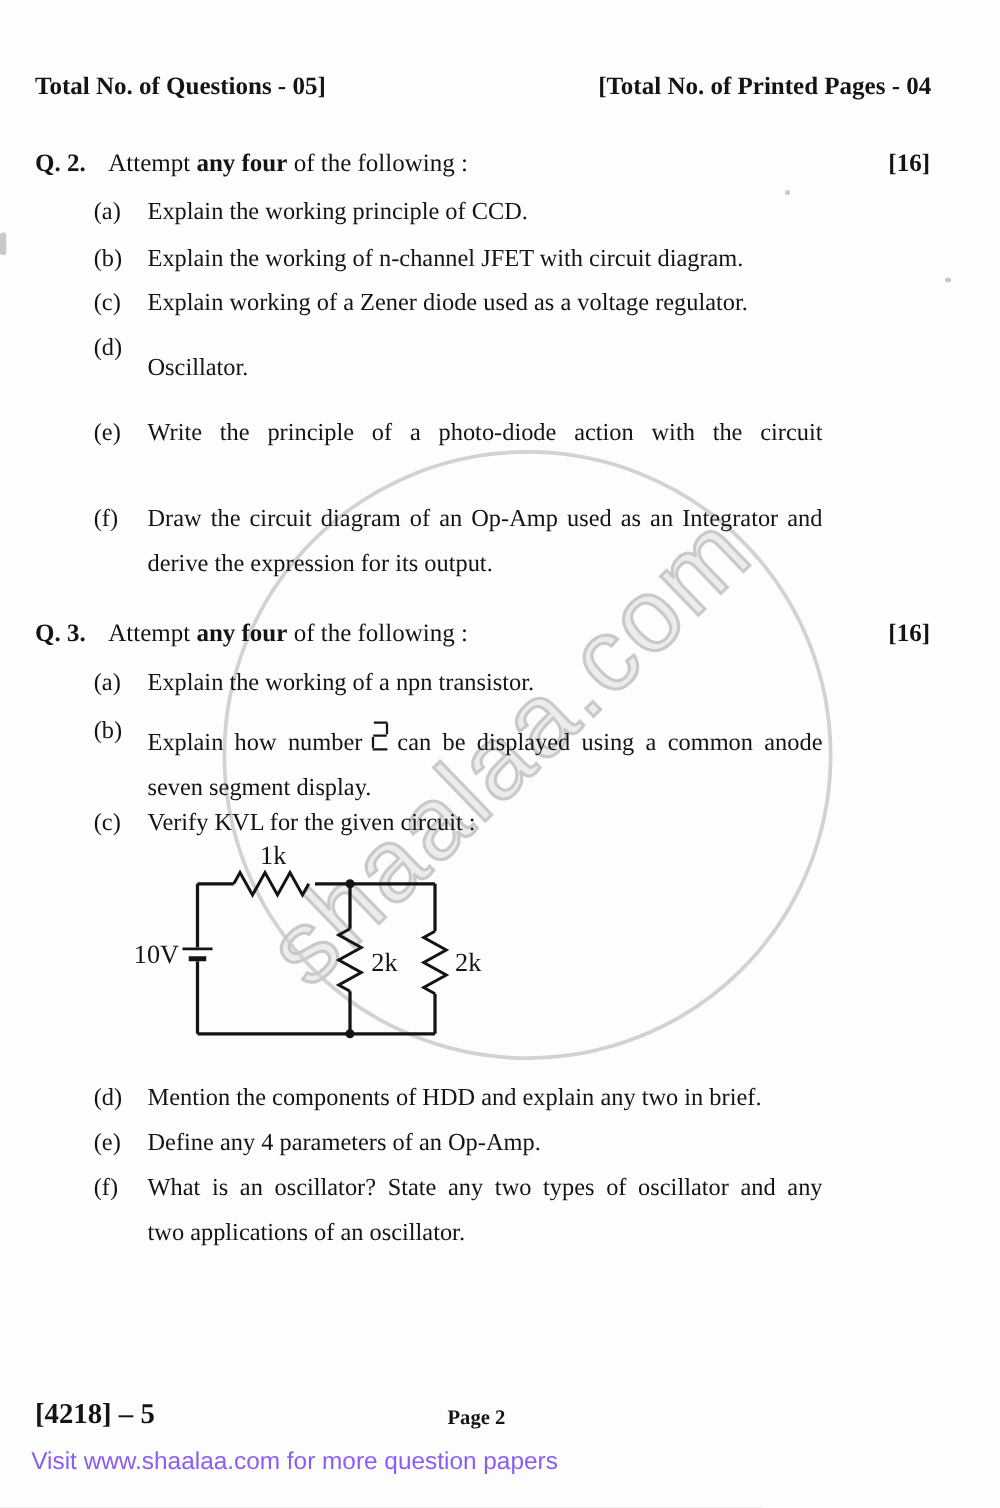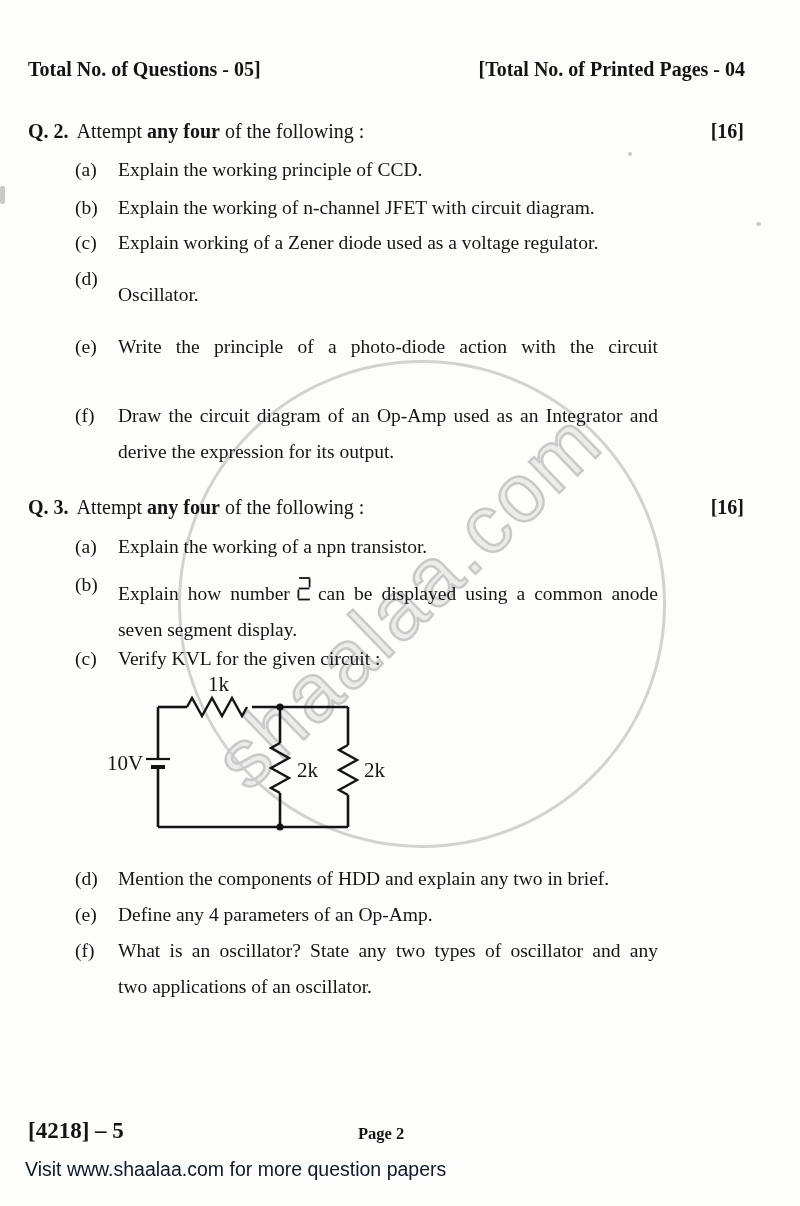--- a/index.html
+++ b/index.html
@@ -21,36 +21,36 @@
     font-size:82px; letter-spacing:3px; white-space:nowrap;
     color:rgba(215,215,215,0.45);
     -webkit-text-stroke:2.5px #c9c9c9;
   }
   
   .layer{position:absolute; inset:0; z-index:1;}
   .hdr{position:absolute; top:58px; font-weight:bold; font-size:20px;}
   .hdr.left{left:28px;}
   .hdr.right{right:55px;}
   .qhead{position:absolute; left:28px; font-size:20px;}
-  .qnum{font-weight:bold; margin-right:8px;}
+  .qnum{font-weight:bold; margin-right:18px;}
   .b{font-weight:bold;}
   .marks{position:absolute; right:56px; font-weight:bold; font-size:20px;}
   .item{position:absolute; left:75px; display:flex; font-size:19.5px; line-height:20px;}
   .lbl{width:43px; flex:none;}
   .txt{width:540px;}
   .l1j{display:block; text-align:justify; text-align-last:justify;}
   .l2{display:block; margin-top:16px;}
   .seg7{vertical-align:-2px; margin:0 6px;}
   .circuit{position:absolute; left:105px; top:655px;}
   .foot-code{position:absolute; left:28px; top:1118px; font-weight:bold; font-size:23px;}
   .foot-page{position:absolute; left:358px; top:1124px; font-weight:bold; font-size:16.5px;}
   .foot-promo{
     position:absolute; left:25px; top:1158px;
     font-family:"Liberation Sans","DejaVu Sans",sans-serif;
-    font-size:19.5px; color:#0f172a;
+    font-size:19.5px; color:#8b5cf6;
   }
   .speck{position:absolute; background:#c9c9c9; border-radius:50%; z-index:0;}
 </style>
 </head>
 <body>
 
 <div class="page">
 
   <div class="wm-circle"></div>
   <div class="wm-text">shaalaa.com</div>

